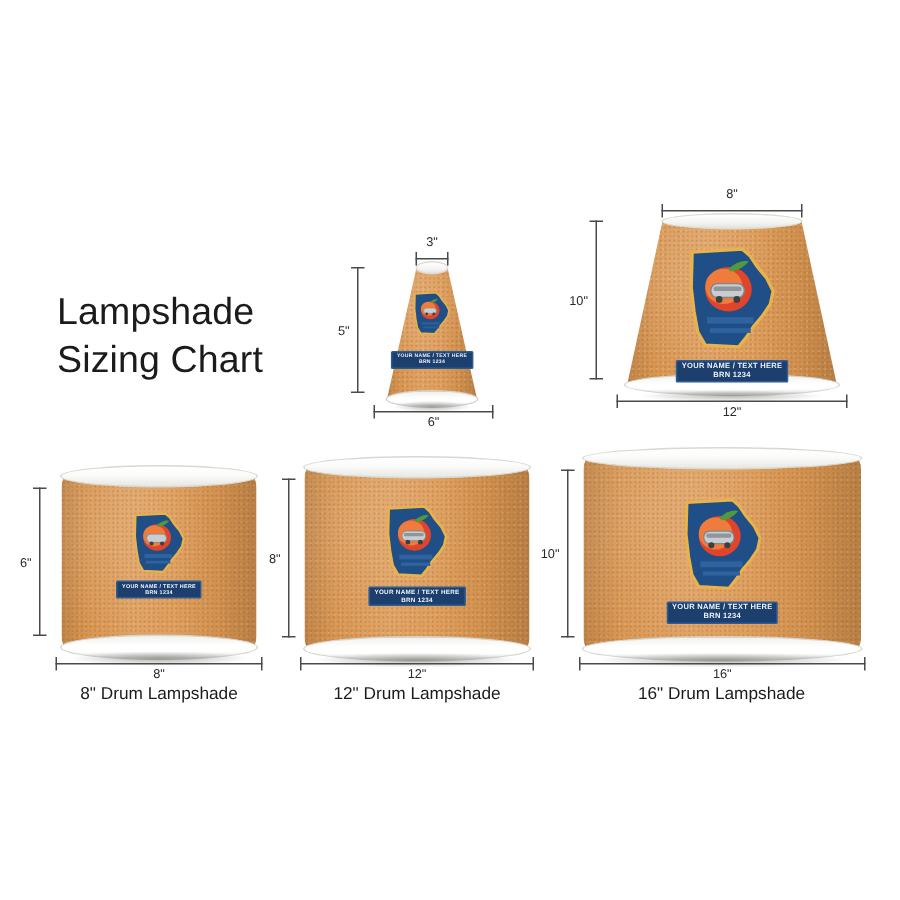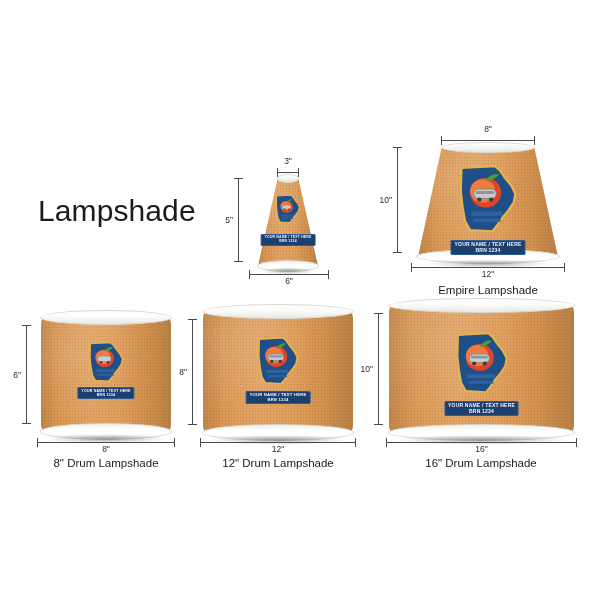--- a/index.html
+++ b/index.html
@@ -12,21 +12,21 @@
   #chart {
     position: relative;
     width: 600px; height: 600px;
     background: #ffffff;
   }
 
   
   .title {
     position: absolute;
     left: 38px; top: 192px;
-    font-size: 30px;
+    font-size: 25px;
     line-height: 1.28;
     color: #1b1b1b;
     font-weight: 400;
     letter-spacing: .1px;
   }
 
   
   .shade-label {
     position: absolute;
     text-align: center;
@@ -190,20 +190,21 @@
     letter-spacing: .2px;
   }
 </style>
 </head>
 <body>
 
 <div id="chart">
 
   <div class="title">
     <div>Lampshade</div>
+    <div>Sizing Chart</div>
   </div>
 
   <div class="shade taper" style="left:258px; top:178px; width:60px; height:88px;">
     <div class="body" style="clip-path: polygon(33% 0%, 67% 0%, 100% 100%, 0% 100%);">
       <div class="fabric"></div>
     </div>
     <div class="rim-top" style="left:19px; width:22px; top:-4px;"></div>
     <div class="rim-bot" style="left:-1px; width:62px; bottom:-6px;"></div>
     <div class="shadow" style="left:4px; width:52px; bottom:-9px;"></div>
 
@@ -284,21 +285,20 @@
     <div class="cap t"></div>
     <div class="cap b"></div>
     <div class="txt">10"</div>
   </div>
   <div class="dim-h below" style="left:411px; top:263px; width:154px;">
     <div class="bar"></div>
     <div class="cap l"></div>
     <div class="cap r"></div>
     <div class="txt">12"</div>
   </div>
-  <div class="shade-label" style="left:412px; top:284px; width:152px;">Empire Lampshade</div>
 
   <div class="shade drum" style="left:41px; top:317px; width:130px; height:115px;">
     <div class="body" style="border-radius: 4px / 8px;">
       <div class="fabric"></div>
     </div>
     <div class="rim-top"></div>
     <div class="rim-bot"></div>
     <div class="shadow"></div>
 
     <div class="art" style="top:24px;">

